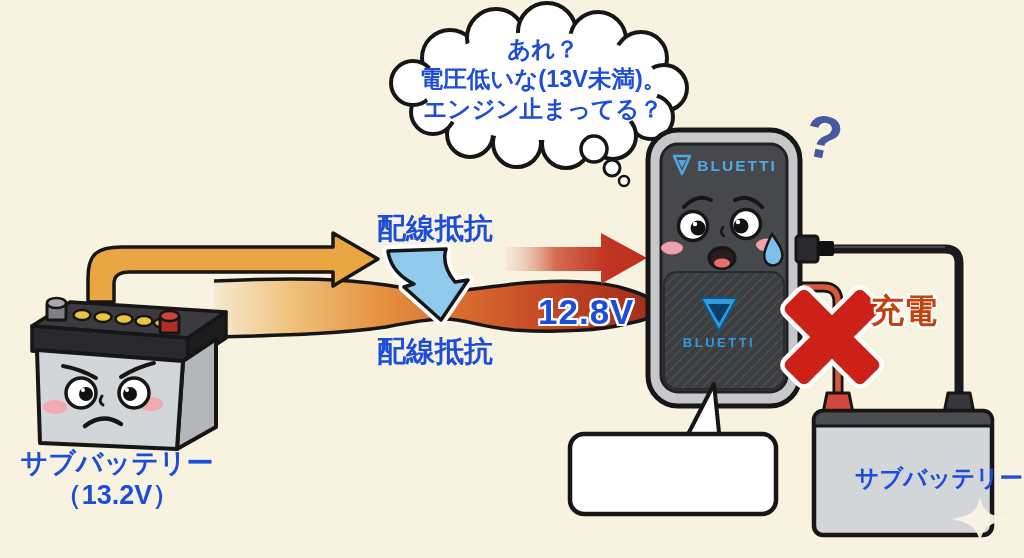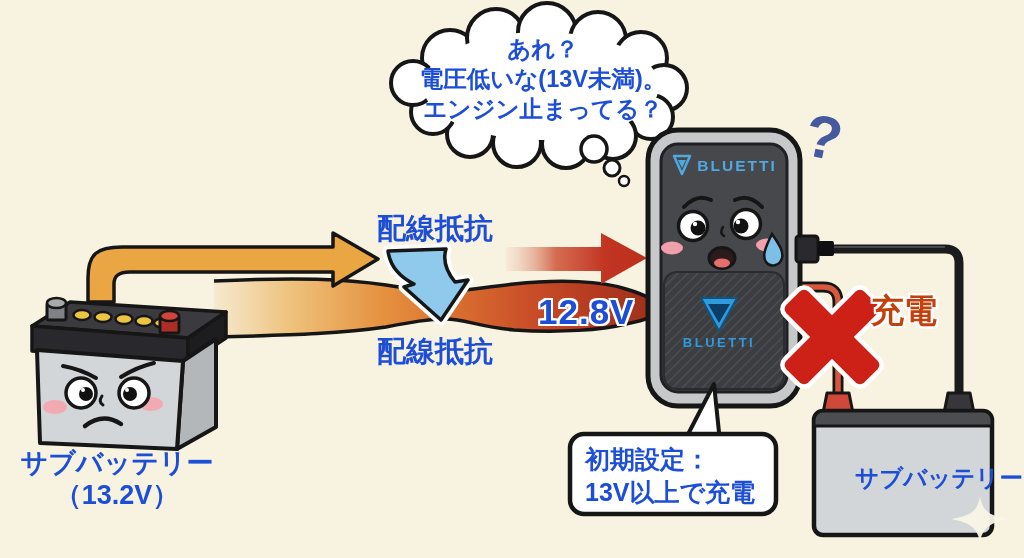--- a/index.html
+++ b/index.html
@@ -214,18 +214,14 @@
   <div>充電</div>
 </div>
 
 <div class="t car-label center">
   <div>サブバッテリー</div>
   <div>（13.2V）</div>
 </div>
 
 <div class="t sub-label center">サブバッテリー</div>
 
-<div class="t speech">
-  <div>初期設定：</div>
-  <div>13V以上で充電</div>
-</div>
 
 </div>
 
 </body></html>

